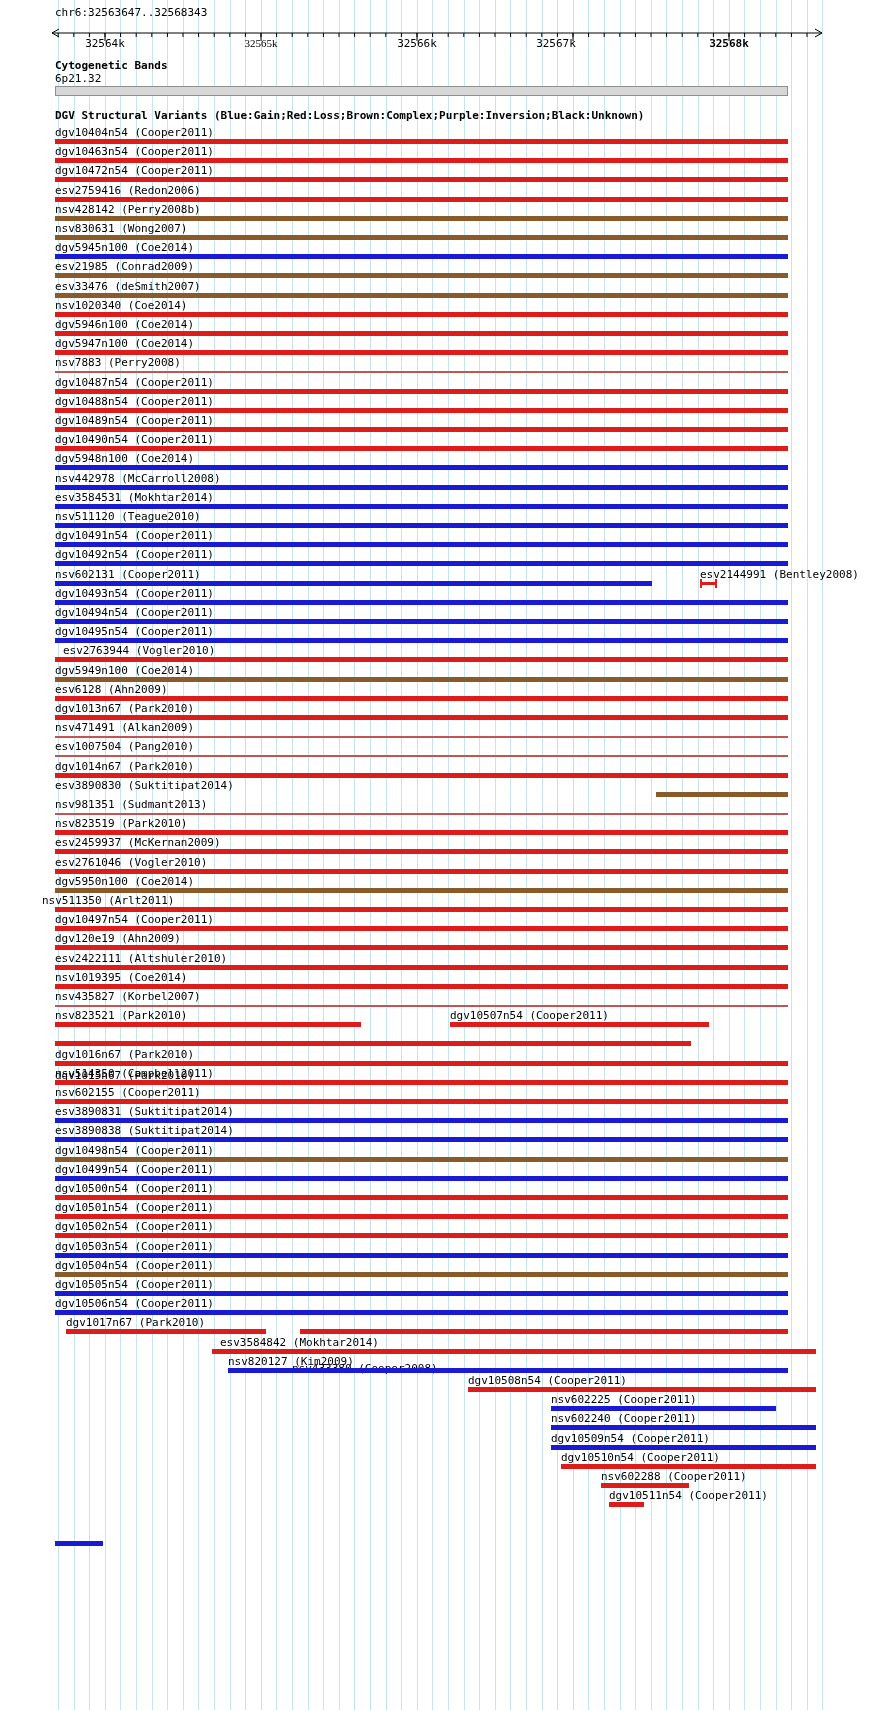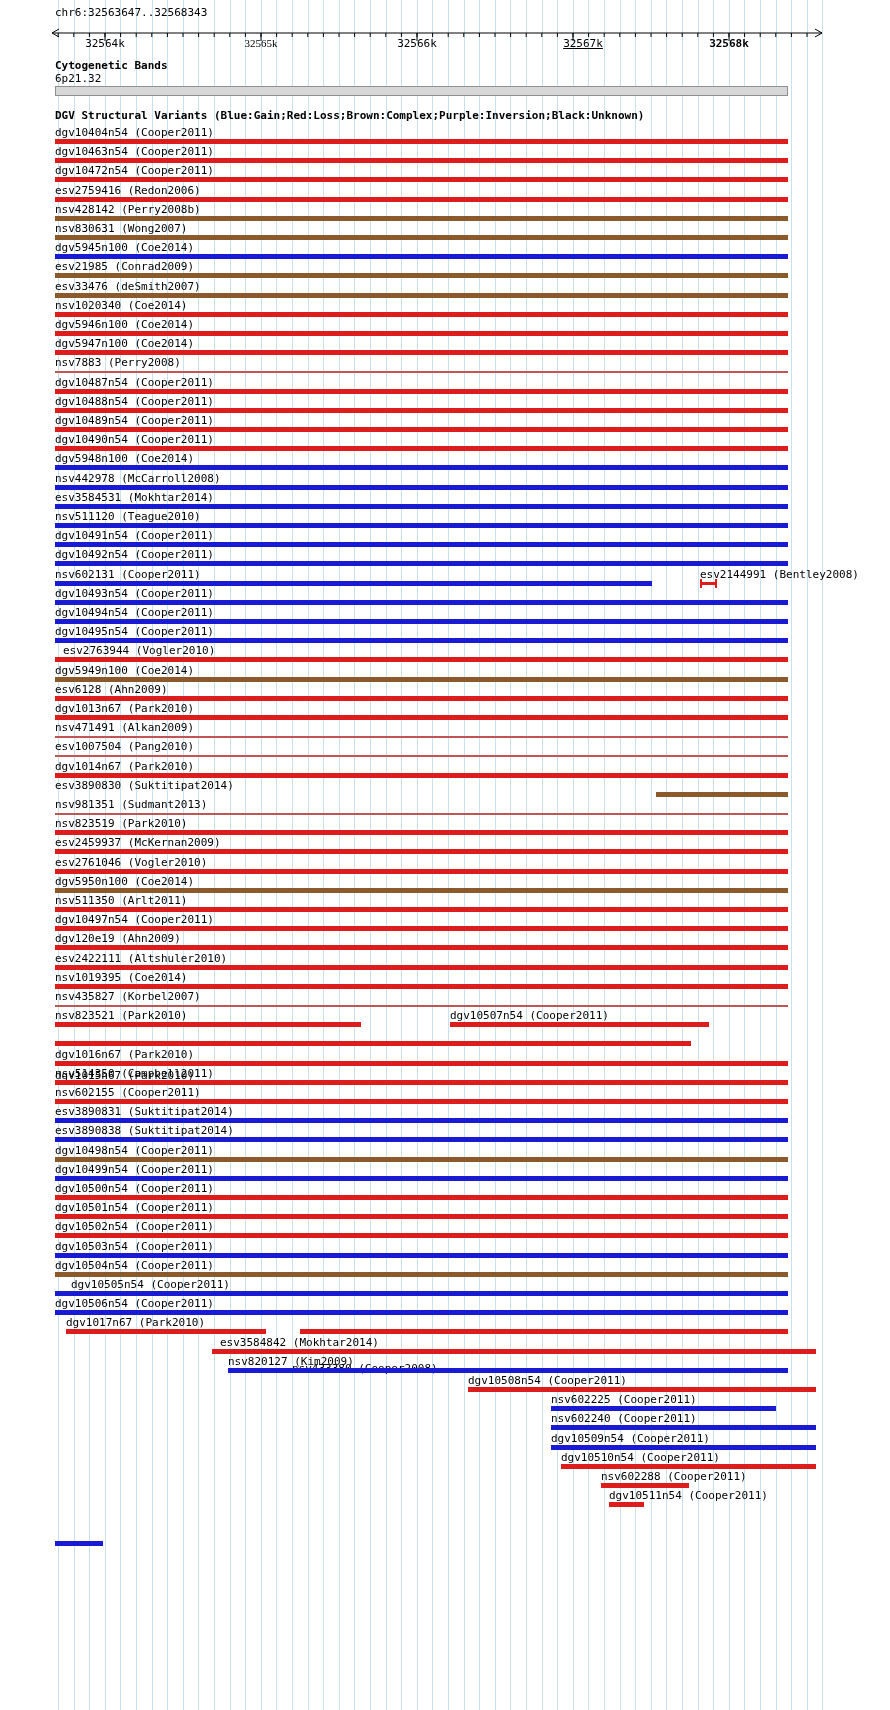--- a/index.html
+++ b/index.html
@@ -99,21 +99,21 @@
         <line x1="105" y1="33" x2="105" y2="41" stroke="#000" stroke-width="1"></line>
         <line x1="261" y1="33" x2="261" y2="41" stroke="#000" stroke-width="1"></line>
         <line x1="417" y1="33" x2="417" y2="41" stroke="#000" stroke-width="1"></line>
         <line x1="573" y1="33" x2="573" y2="41" stroke="#000" stroke-width="1"></line>
         <line x1="729" y1="33" x2="729" y2="41" stroke="#000" stroke-width="1"></line>
       </svg>
     <span class="abs" style="left:55px;top:7px">chr6:32563647..32568343</span>
   <span class="tick-label" style="left: 105px;">32564k</span>
       <span class="tick-label" style="left: 261px; font-family: Liberation Serif, serif;">32565k</span>
       <span class="tick-label" style="left: 417px;">32566k</span>
-      <span class="tick-label" style="left: 583px; text-decoration: underline;">32567k</span>
+      <span class="tick-label" style="left: 556px;">32567k</span>
       <span class="tick-label" style="left: 729px; font-weight: bold;">32568k</span>
     </div>
 
   <div id="cyto">
     <span class="abs bold" style="left:55px;top:60px">Cytogenetic Bands</span>
     <span class="abs" style="left:55px;top:73px">6p21.32</span>
     <div id="cyto-bar" style="left: 55px; top: 86px; width: 733px; height: 10px; background: rgb(215, 215, 215);"></div>
   </div>
 
   <div id="dgv">
@@ -196,21 +196,21 @@
         <span class="feat-label" style="left: 55px; top: 799px;">nsv981351 (Sudmant2013)</span>
         <div class="feat-bar thin" style="left: 55px; width: 733px; top: 813px; background: rgb(192, 85, 85);"></div>
         <span class="feat-label" style="left: 55px; top: 818.2px;">nsv823519 (Park2010)</span>
         <div class="feat-bar" style="left: 55px; width: 733px; top: 830.2px; background: rgb(221, 28, 28);"></div>
         <span class="feat-label" style="left: 55px; top: 837.4px;">esv2459937 (McKernan2009)</span>
         <div class="feat-bar" style="left: 55px; width: 733px; top: 849.4px; background: rgb(221, 28, 28);"></div>
         <span class="feat-label" style="left: 55px; top: 856.6px;">esv2761046 (Vogler2010)</span>
         <div class="feat-bar" style="left: 55px; width: 733px; top: 868.6px; background: rgb(221, 28, 28);"></div>
         <span class="feat-label" style="left: 55px; top: 875.8px;">dgv5950n100 (Coe2014)</span>
         <div class="feat-bar" style="left: 55px; width: 733px; top: 887.8px; background: rgb(138, 90, 42);"></div>
-        <span class="feat-label" style="left: 55px; top: 895px;">nsv511350 (Arlt2011)</span>
+        <span class="feat-label" style="left: 42px; top: 895px;">nsv511350 (Arlt2011)</span>
         <div class="feat-bar" style="left: 55px; width: 733px; top: 907px; background: rgb(221, 28, 28);"></div>
         <span class="feat-label" style="left: 55px; top: 914.2px;">dgv10497n54 (Cooper2011)</span>
         <div class="feat-bar" style="left: 55px; width: 733px; top: 926.2px; background: rgb(221, 28, 28);"></div>
         <span class="feat-label" style="left: 55px; top: 933.4px;">dgv120e19 (Ahn2009)</span>
         <div class="feat-bar" style="left: 55px; width: 733px; top: 945.4px; background: rgb(221, 28, 28);"></div>
         <span class="feat-label" style="left: 55px; top: 952.6px;">esv2422111 (Altshuler2010)</span>
         <div class="feat-bar" style="left: 55px; width: 733px; top: 964.6px; background: rgb(221, 28, 28);"></div>
         <span class="feat-label" style="left: 55px; top: 971.8px;">nsv1019395 (Coe2014)</span>
         <div class="feat-bar" style="left: 55px; width: 733px; top: 983.8px; background: rgb(221, 28, 28);"></div>
         <span class="feat-label" style="left: 55px; top: 991px;">nsv435827 (Korbel2007)</span>
@@ -238,21 +238,21 @@
         <span class="feat-label" style="left: 55px; top: 1183px;">dgv10500n54 (Cooper2011)</span>
         <div class="feat-bar" style="left: 55px; width: 733px; top: 1195px; background: rgb(221, 28, 28);"></div>
         <span class="feat-label" style="left: 55px; top: 1202.2px;">dgv10501n54 (Cooper2011)</span>
         <div class="feat-bar" style="left: 55px; width: 733px; top: 1214.2px; background: rgb(221, 28, 28);"></div>
         <span class="feat-label" style="left: 55px; top: 1221.4px;">dgv10502n54 (Cooper2011)</span>
         <div class="feat-bar" style="left: 55px; width: 733px; top: 1233.4px; background: rgb(221, 28, 28);"></div>
         <span class="feat-label" style="left: 55px; top: 1240.6px;">dgv10503n54 (Cooper2011)</span>
         <div class="feat-bar" style="left: 55px; width: 733px; top: 1252.6px; background: rgb(26, 26, 210);"></div>
         <span class="feat-label" style="left: 55px; top: 1259.8px;">dgv10504n54 (Cooper2011)</span>
         <div class="feat-bar" style="left: 55px; width: 733px; top: 1271.8px; background: rgb(138, 90, 42);"></div>
-        <span class="feat-label" style="left: 55px; top: 1279px; margin-left: 16px;">dgv10505n54 (Cooper2011)</span>
+        <span class="feat-label" style="left: 55px; top: 1279px;">dgv10505n54 (Cooper2011)</span>
         <div class="feat-bar" style="left: 55px; width: 733px; top: 1291px; background: rgb(26, 26, 210);"></div>
         <span class="feat-label" style="left: 55px; top: 1298.2px;">dgv10506n54 (Cooper2011)</span>
         <div class="feat-bar" style="left: 55px; width: 733px; top: 1310.2px; background: rgb(26, 26, 210);"></div>
         <span class="feat-label" style="left: 66px; top: 1317.4px;">dgv1017n67 (Park2010)</span>
         <div class="feat-bar" style="left: 66px; width: 200px; top: 1329.4px; background: rgb(221, 28, 28);"></div>
         <span class="feat-label" style="left: 292px; top: 1317.4px; margin-top: 46px;">nsv433380 (Cooper2008)</span>
         <div class="feat-bar" style="left: 300px; width: 488px; top: 1329.4px; background: rgb(221, 28, 28);"></div>
         <span class="feat-label" style="left: 220px; top: 1336.6px;">esv3584842 (Mokhtar2014)</span>
         <div class="feat-bar" style="left: 212px; width: 604px; top: 1348.6px; background: rgb(221, 28, 28);"></div>
         <span class="feat-label" style="left: 228px; top: 1355.8px;">nsv820127 (Kim2009)</span>

